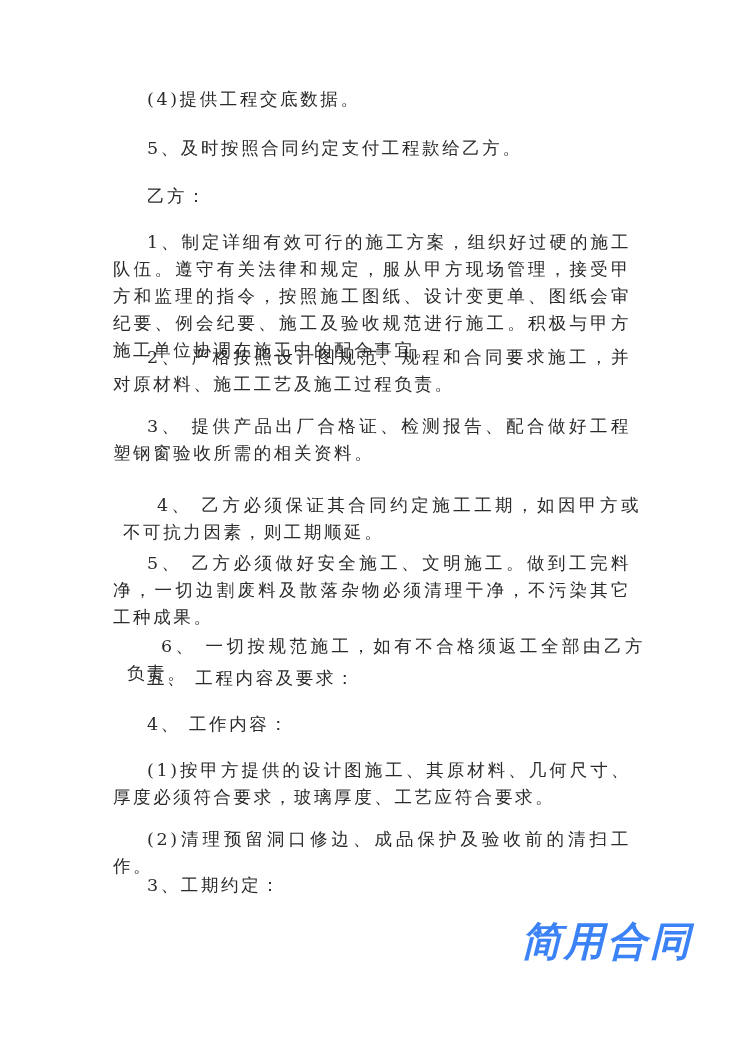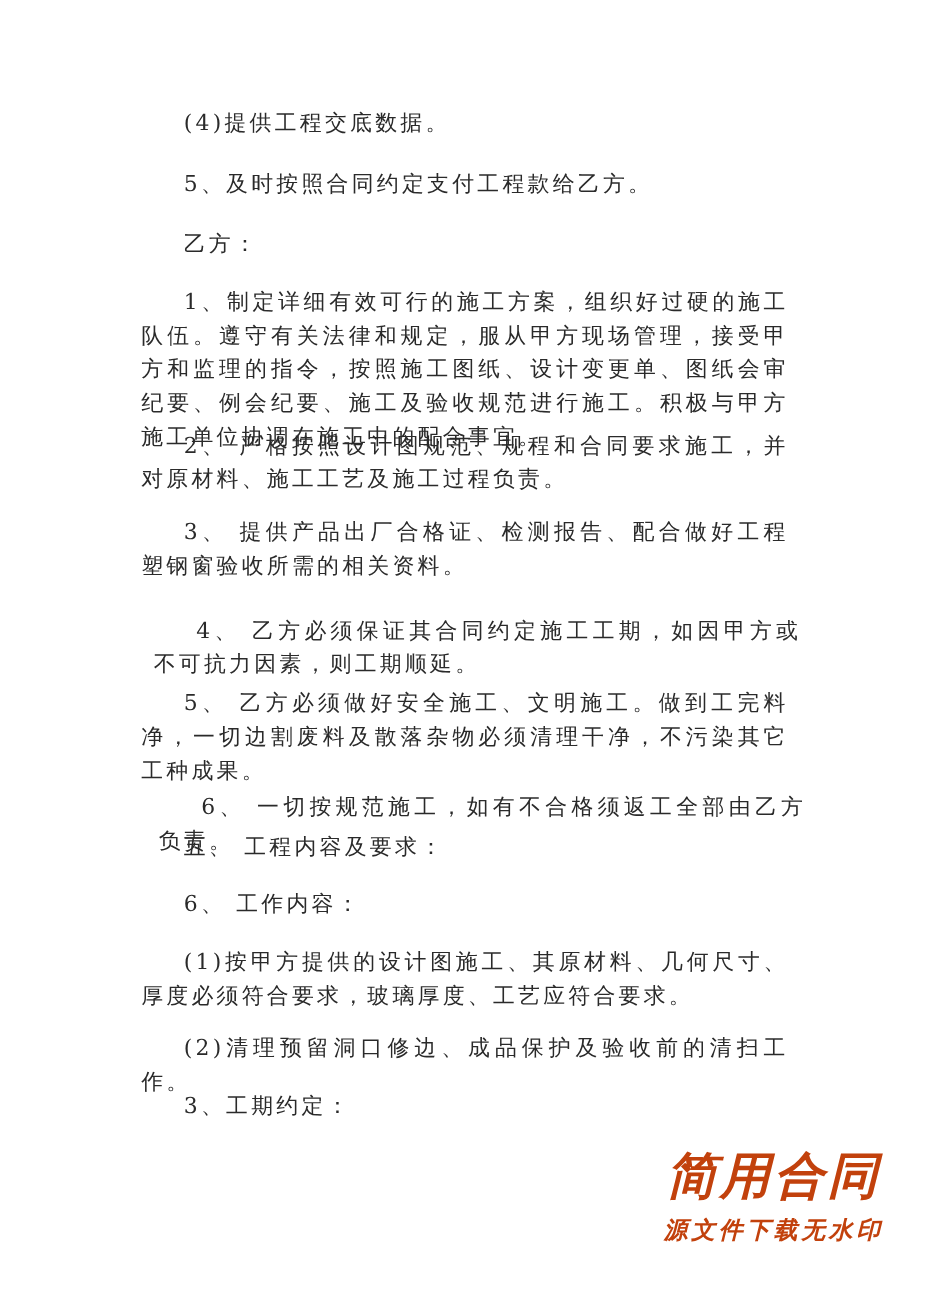--- a/index.html
+++ b/index.html
@@ -28,25 +28,25 @@
       font-size: 17.5px;
       line-height: 27px;
       letter-spacing: 2.6px;
       text-indent: 34px;
       text-align: justify;
       white-space: normal;
       word-break: break-all;
     }
     .watermark {
       position: absolute;
-      left: 524px;
+      left: 512px;
       top: 918px;
       width: 190px;
       text-align: center;
-      color: #c2410c;
+      color: #3b82f6;
       font-family: "DejaVu Sans", "Liberation Sans", sans-serif;
       font-weight: bold;
       font-style: italic;
     }
     .wm-title {
       font-size: 40px;
       line-height: 46px;
       letter-spacing: 3px;
     }
     .wm-sub {
@@ -63,22 +63,21 @@
   <p class="para" style="top:86px;margin:0;">(4)提供工程交底数据。</p>
   <p class="para" style="top:135px;margin:0;">5、及时按照合同约定支付工程款给乙方。</p>
   <p class="para" style="top:183px;margin:0;">乙方：</p>
   <p class="para" style="top:229px;margin:0;">1、制定详细有效可行的施工方案，组织好过硬的施工队伍。遵守有关法律和规定，服从甲方现场管理，接受甲方和监理的指令，按照施工图纸、设计变更单、图纸会审纪要、例会纪要、施工及验收规范进行施工。积极与甲方施工单位协调在施工中的配合事宜。</p>
   <p class="para" style="top:344px;margin:0;">2、 严格按照设计图规范、规程和合同要求施工，并对原材料、施工工艺及施工过程负责。</p>
   <p class="para" style="top:413px;margin:0;">3、 提供产品出厂合格证、检测报告、配合做好工程塑钢窗验收所需的相关资料。</p>
   <p class="para" style="top:482px;margin:10px;">4、 乙方必须保证其合同约定施工工期，如因甲方或不可抗力因素，则工期顺延。</p>
   <p class="para" style="top:550px;margin:0;">5、 乙方必须做好安全施工、文明施工。做到工完料净，一切边割废料及散落杂物必须清理干净，不污染其它工种成果。</p>
   <p class="para" style="top:619px;margin:14px;">6、 一切按规范施工，如有不合格须返工全部由乙方负责。</p>
   <p class="para" style="top:665px;margin:0;">五、 工程内容及要求：</p>
-  <p class="para" style="top:711px;margin:0;">6、 工作内容：</p>
+  <p class="para" style="top:711px;margin:0;">4、 工作内容：</p>
   <p class="para" style="top:757px;margin:0;">(1)按甲方提供的设计图施工、其原材料、几何尺寸、厚度必须符合要求，玻璃厚度、工艺应符合要求。</p>
   <p class="para" style="top:826px;margin:0;">(2)清理预留洞口修边、成品保护及验收前的清扫工作。</p>
   <p class="para" style="top:872px;margin:0;">3、工期约定：</p>
 </div>
 
 <div class="watermark">
   <div class="wm-title">简用合同</div>
-  <div class="wm-sub">源文件下载无水印</div>
 </div>
 
 </body></html>

